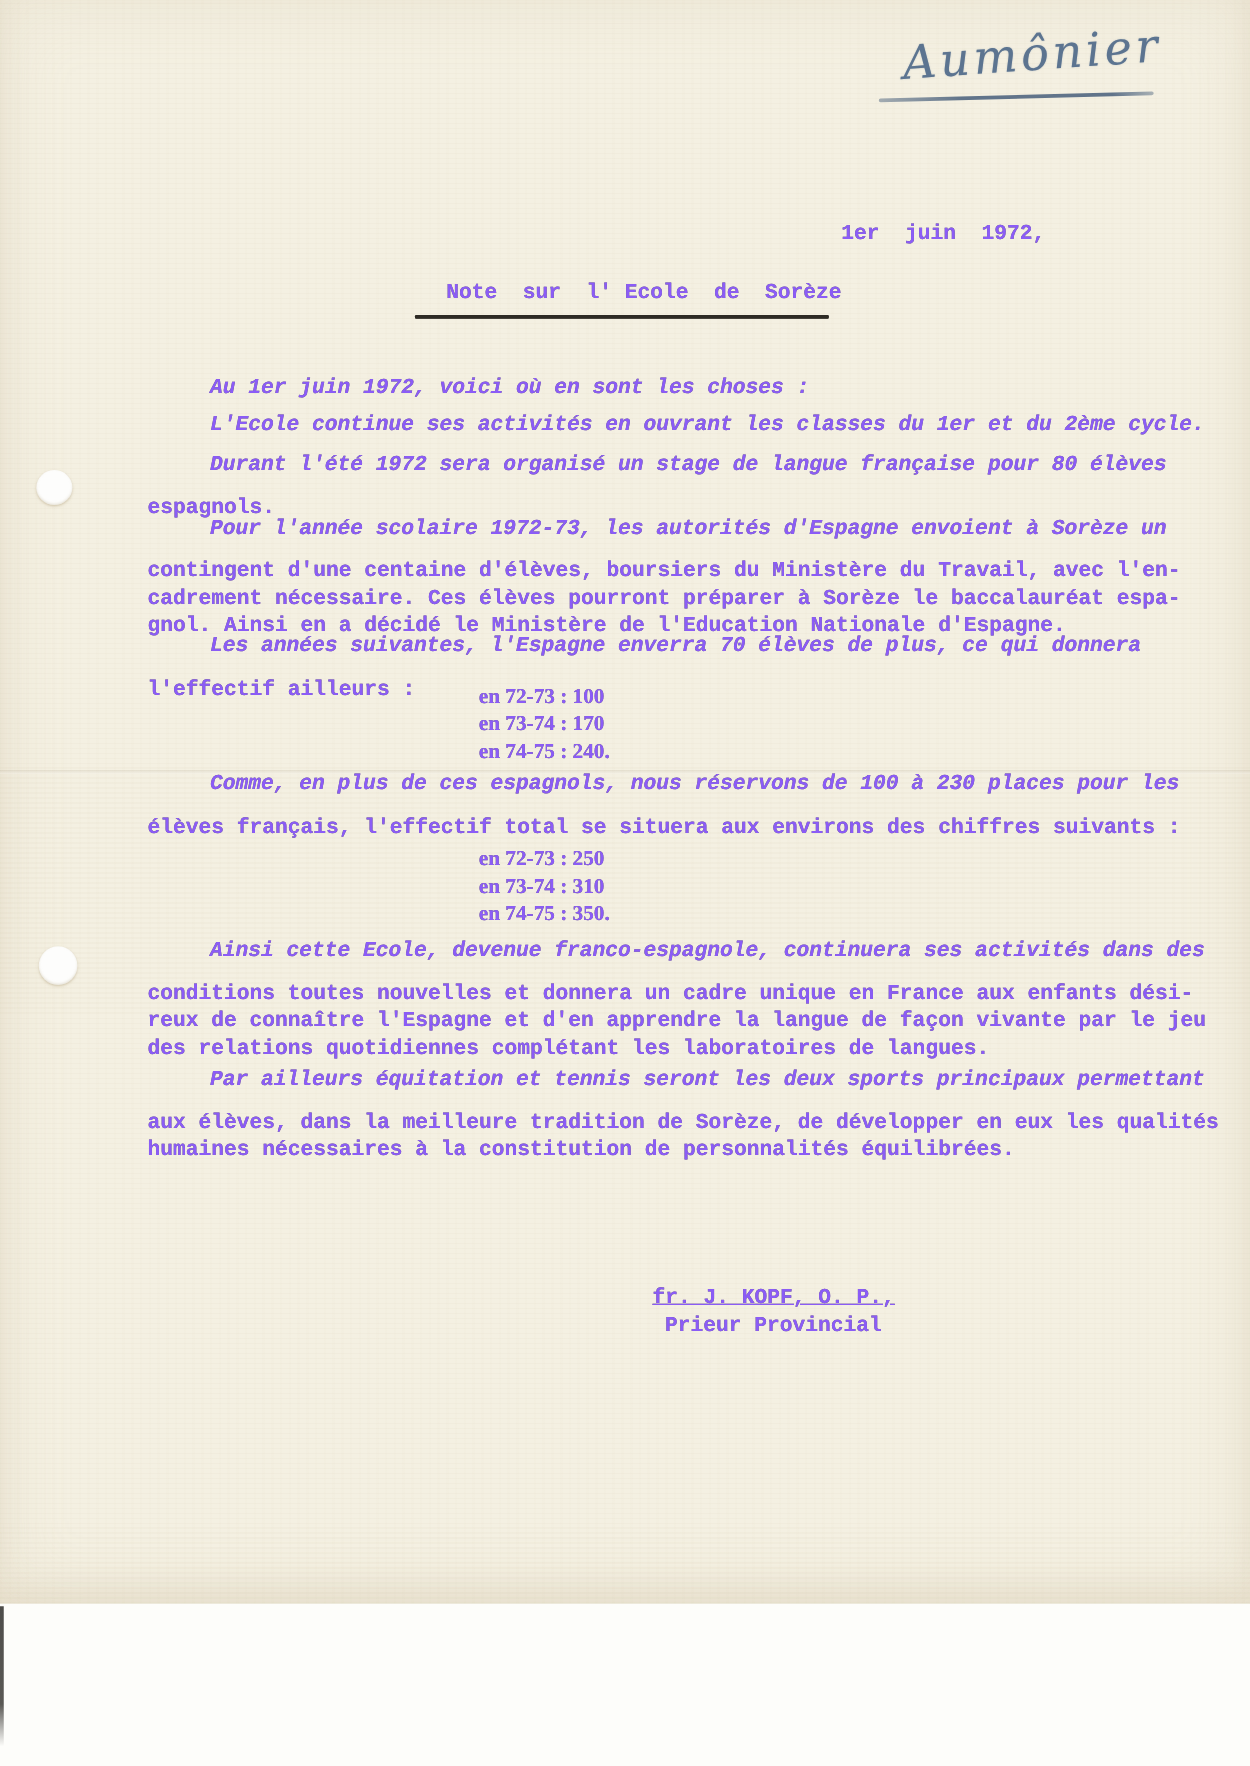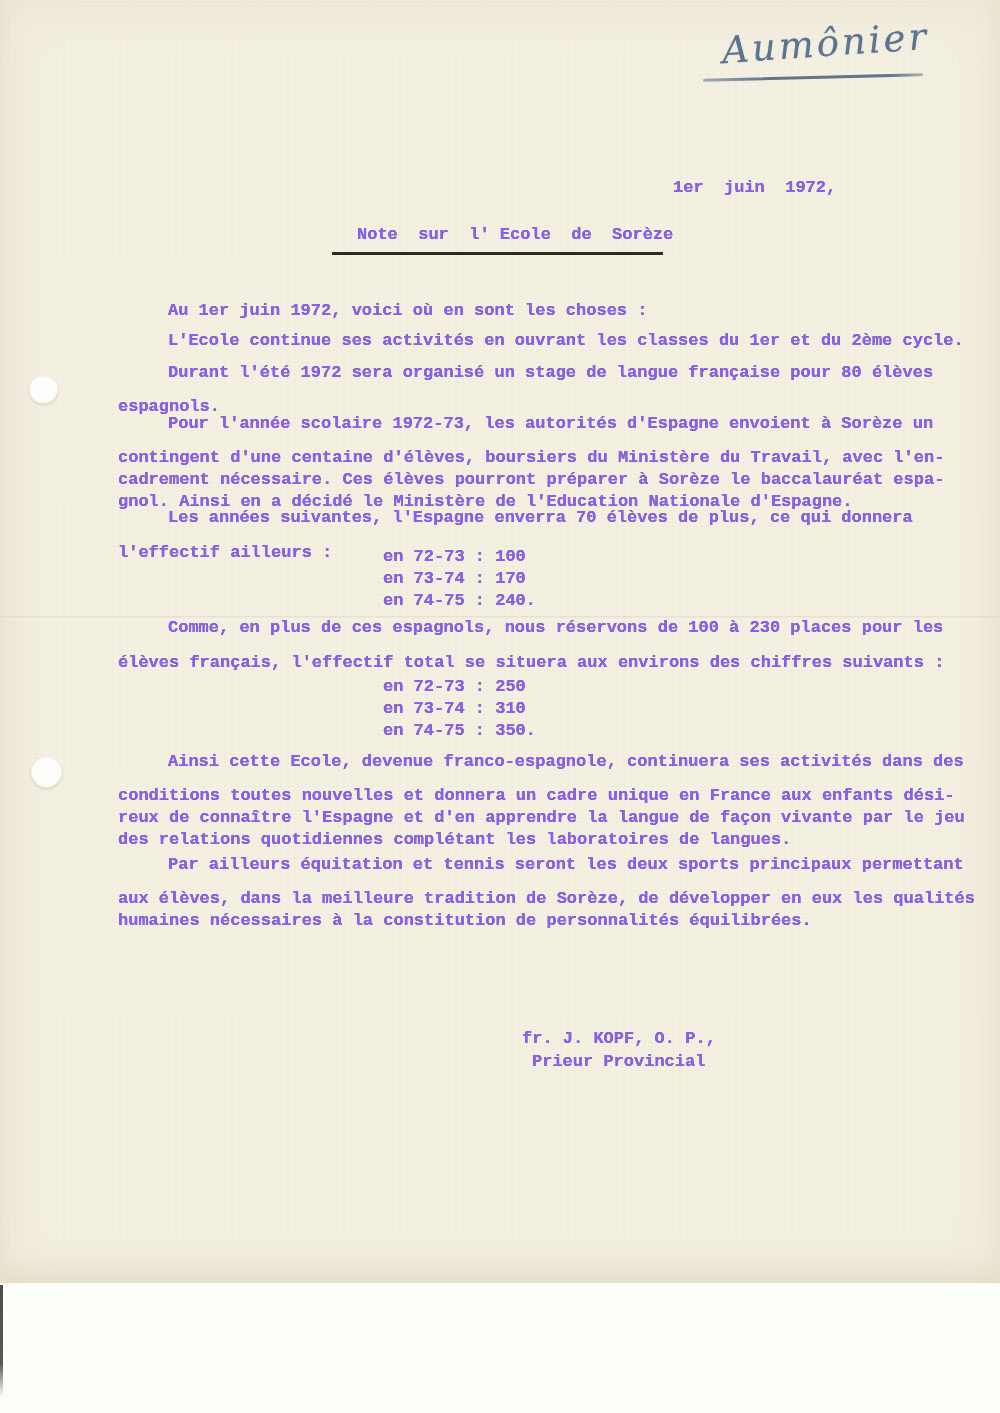--- a/index.html
+++ b/index.html
@@ -37,23 +37,23 @@
   .hole.top{left:29px;top:376px;width:29px;height:28px;}
   .hole.bottom{left:31px;top:757px;width:31px;height:31px;}
 
   
   .tw{
     position:absolute;white-space:pre;
     font:bold 17px/22px "Liberation Mono", monospace;
     color:#8b5cf6;
     text-shadow:0 0 0.5px rgba(46,43,37,0.75);
   }
-  .x-ind{left:168px;}
+  .x-ind{left:168px;font-style:italic;}
   .x-flush{left:118px;margin-top:12px;}
-  .x-list{left:383px;}
+  .x-list{left:383px;font-family:Liberation Serif, serif;}
   .title-underline{
     position:absolute;left:332px;top:252px;width:331px;height:3px;
     background:#2e2b25;border-radius:1px;
     box-shadow:0 0 0.5px rgba(46,43,37,0.7);
   }
   
   .handwriting{
     position:absolute;left:722px;top:22px;
     font-family:"DejaVu Serif", serif;font-style:italic;font-weight:500;
     font-size:37px;color:#5c7490;letter-spacing:3px;
@@ -102,14 +102,14 @@
 <div class="tw x-list" style="top:698px">en 73-74 : 310</div>
 <div class="tw x-list" style="top:720px">en 74-75 : 350.</div>
 <div class="tw x-ind" style="top:751px">Ainsi cette Ecole, devenue franco-espagnole, continuera ses activités dans des</div>
 <div class="tw x-flush" style="top:773px">conditions toutes nouvelles et donnera un cadre unique en France aux enfants dési-</div>
 <div class="tw x-flush" style="top:795px">reux de connaître l'Espagne et d'en apprendre la langue de façon vivante par le jeu</div>
 <div class="tw x-flush" style="top:817px">des relations quotidiennes complétant les laboratoires de langues.</div>
 <div class="tw x-ind" style="top:854px">Par ailleurs équitation et tennis seront les deux sports principaux permettant</div>
 <div class="tw x-flush" style="top:876px">aux élèves, dans la meilleure tradition de Sorèze, de développer en eux les qualités</div>
 <div class="tw x-flush" style="top:898px">humaines nécessaires à la constitution de personnalités équilibrées.</div>
 
-<div class="tw" style="left:522px;top:1028px;">fr. J. KOPF, O. P.,</div>
+<div class="tw" style="left:522px;top:1028px;text-decoration:underline;">fr. J. KOPF, O. P.,</div>
 <div class="tw" style="left:532px;top:1051px;">Prieur Provincial</div>
 
 </body></html>

